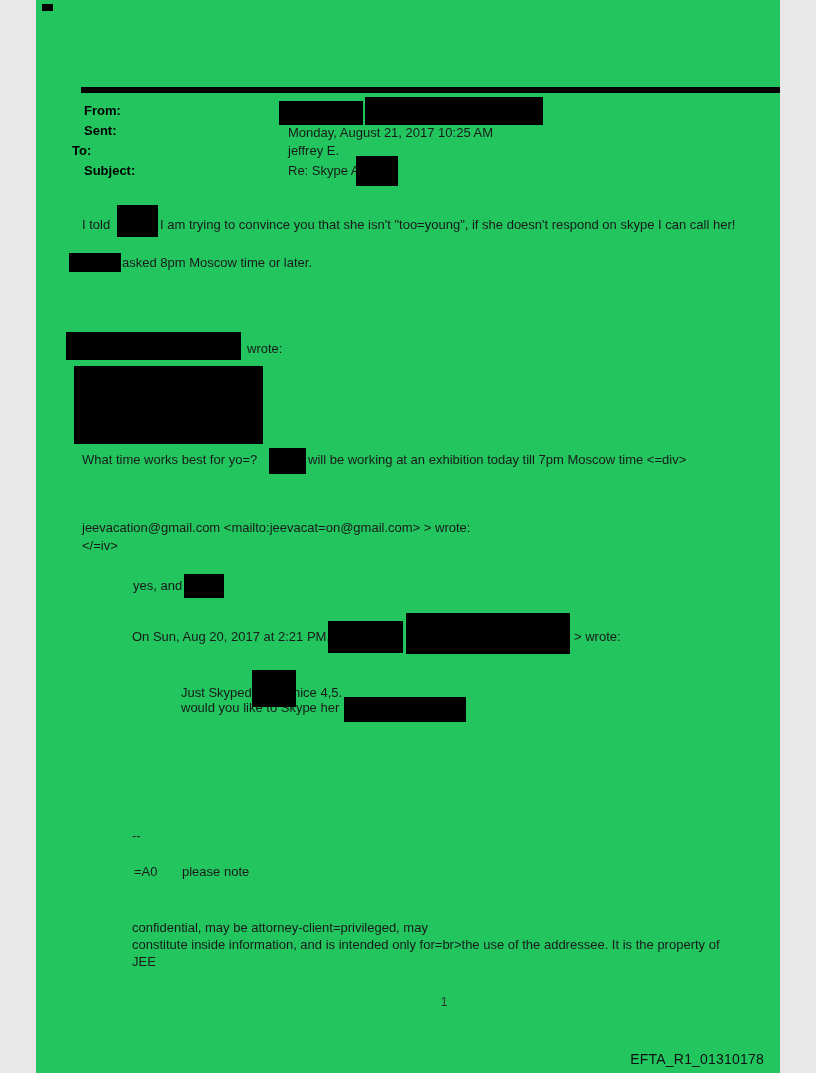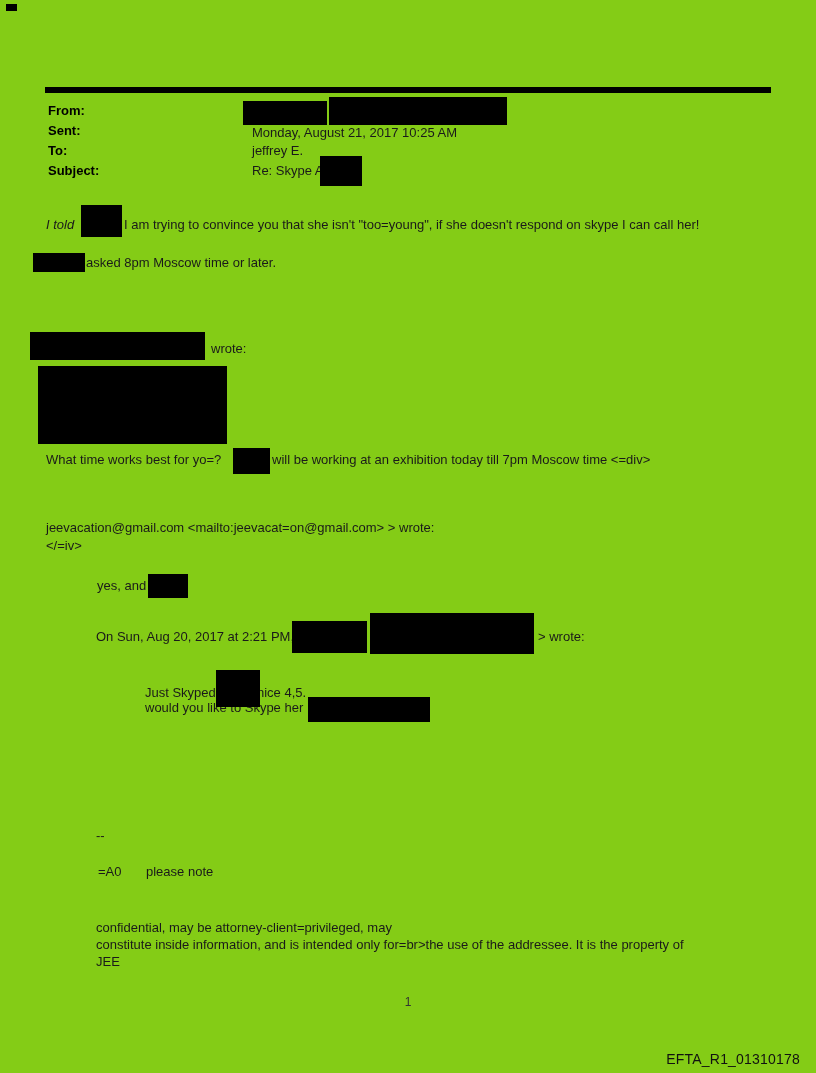--- a/index.html
+++ b/index.html
@@ -1,20 +1,20 @@
 <!DOCTYPE html>
 <html><head>
 <meta charset="utf-8">
 <style>
   html,body{margin:0;padding:0;background:#e8e8e8;}
   .page{
     position:relative;
-    width:816px;height:1073px;
+    width:744px;height:1073px;
     margin:0 auto;
-    background:#84cc16;
+    background:#22c55e;
     font-family:"Liberation Sans", sans-serif;
     color:#000;
     overflow:hidden;
   }
   .t{
     position:absolute;
     font-size:13px;
     line-height:15px;
     white-space:pre;
     color:#1a1a1a;
@@ -29,32 +29,32 @@
 <body>
 
 <div class="page">
 
   <div class="red" style="left:6px;top:4px;width:11px;height:7px;"></div>
 
   <div class="rule" style="left:45px;top:87px;width:726px;height:6px;"></div>
 
   <div class="t hlabel" style="left:48px;top:103px;">From:</div>
   <div class="t hlabel" style="left:48px;top:123px;">Sent:</div>
-  <div class="t hlabel" style="left:48px;top:143px;">To:</div>
+  <div class="t hlabel" style="left:36px;top:143px;">To:</div>
   <div class="t hlabel" style="left:48px;top:163px;">Subject:</div>
 
   <div class="t" style="left:252px;top:125px;">Monday, August 21, 2017 10:25 AM</div>
   <div class="t" style="left:252px;top:143px;">jeffrey E.</div>
   <div class="t" style="left:252px;top:163px;">Re: Skype A</div>
 
   <div class="red" style="left:243px;top:101px;width:84px;height:24px;"></div>
   <div class="red" style="left:329px;top:97px;width:178px;height:28px;"></div>
   <div class="red" style="left:320px;top:156px;width:42px;height:30px;"></div>
 
-  <div class="t" style="left:46px;top:217px;font-style:italic;">I told</div>
+  <div class="t" style="left:46px;top:217px;">I told</div>
   <div class="red" style="left:81px;top:205px;width:41px;height:32px;"></div>
   <div class="t" style="left:124px;top:217px;">I am trying to convince you that she isn't "too=young", if she doesn't respond on skype I can call her!</div>
 
   <div class="red" style="left:33px;top:253px;width:52px;height:19px;"></div>
   <div class="t" style="left:86px;top:255px;">asked 8pm Moscow time or later.</div>
 
   <div class="red" style="left:30px;top:332px;width:175px;height:28px;"></div>
   <div class="t" style="left:211px;top:341px;">wrote:</div>
 
   <div class="red" style="left:38px;top:366px;width:189px;height:78px;"></div>

